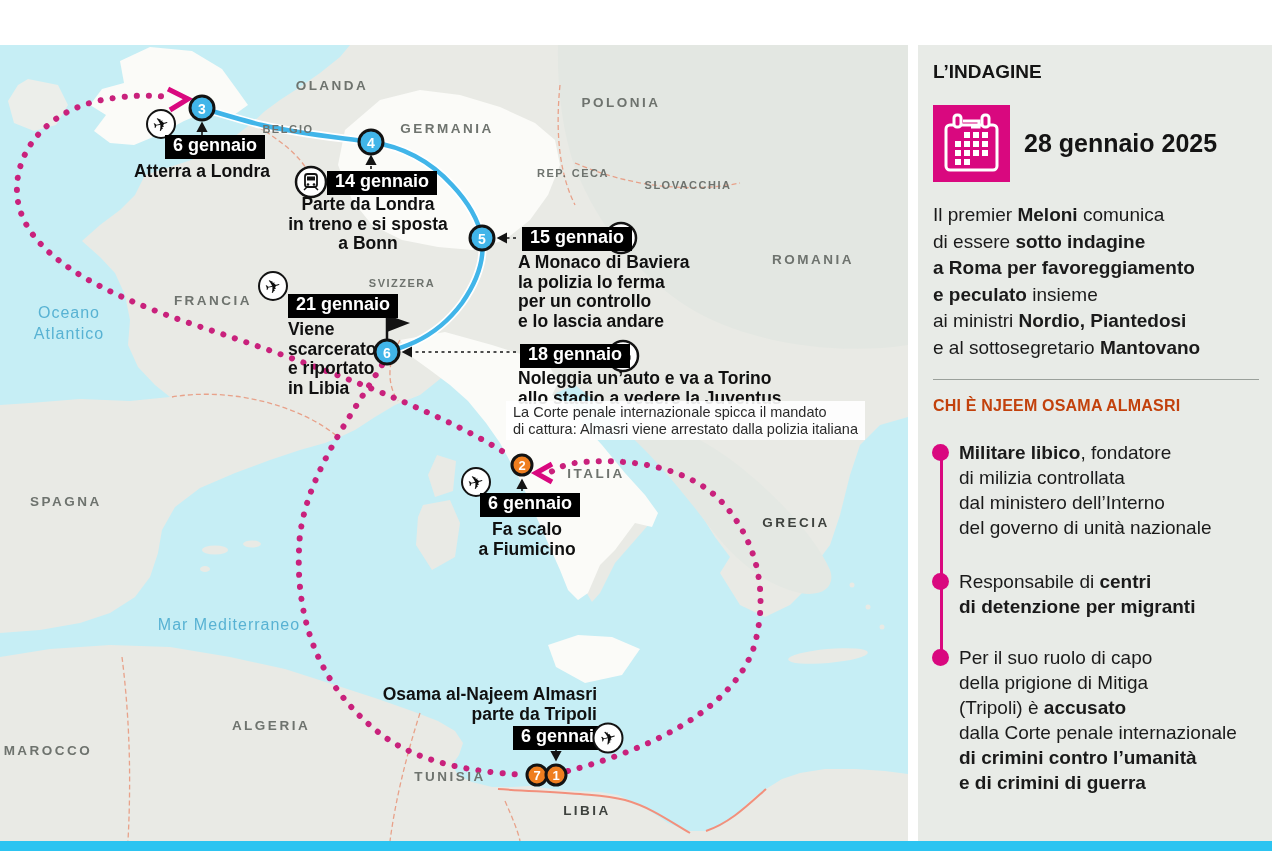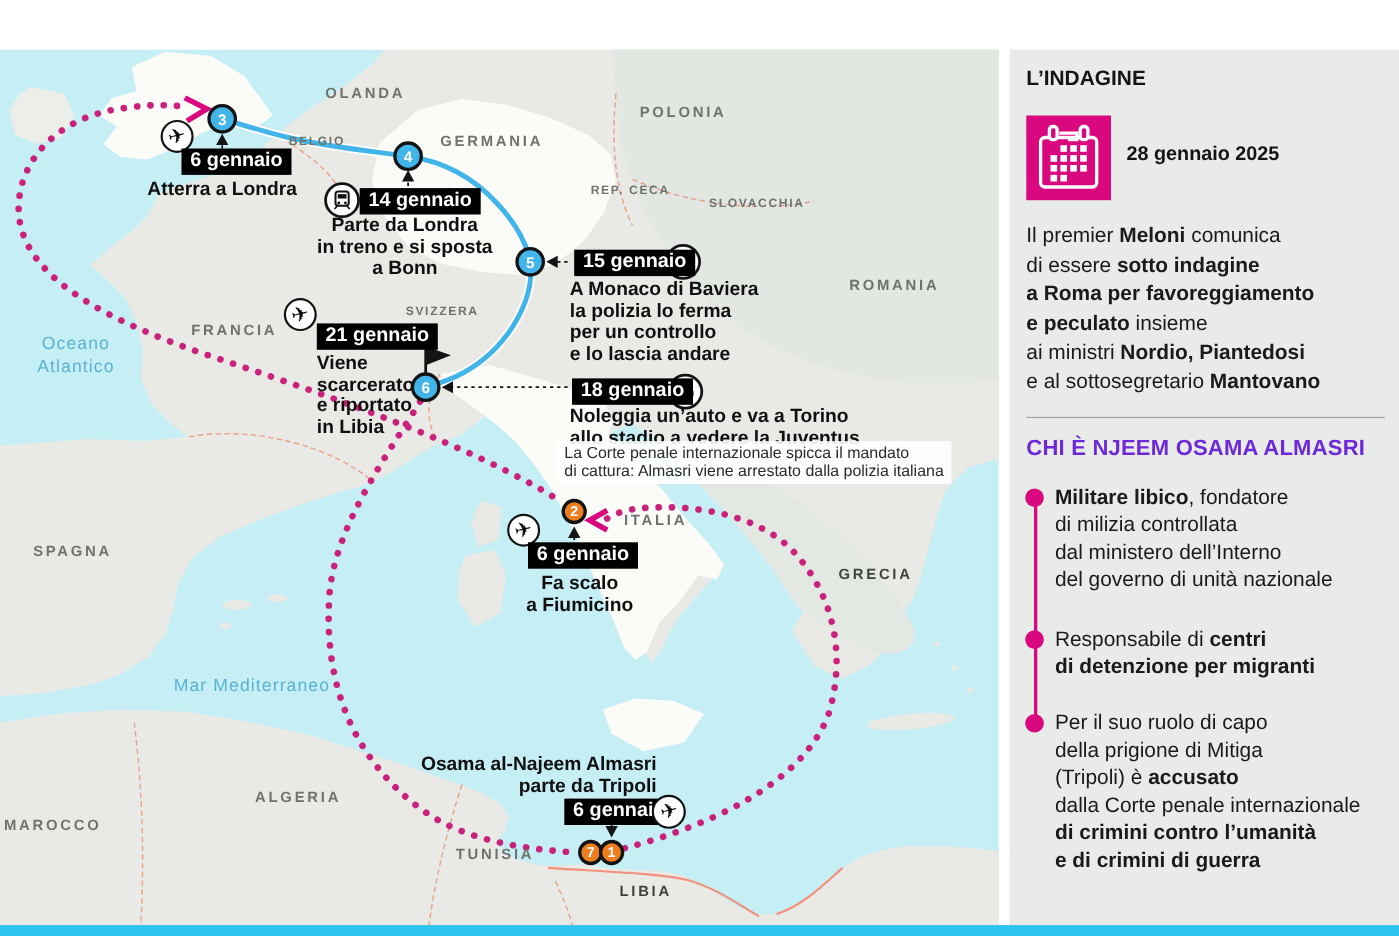--- a/index.html
+++ b/index.html
@@ -34,25 +34,25 @@
   .icirc{position:absolute;box-sizing:border-box;background:#fff;border:2.5px solid #131313;
          border-radius:50%;display:flex;align-items:center;justify-content:center;
          transform:translate(-50%,-50%);}
   .icirc.plane{width:30px;height:30px;}
   .icirc .pg{font-size:19px;line-height:1;transform:rotate(-14deg);color:#0d0d0d;
              font-family:"DejaVu Sans",sans-serif;}
   
   .side{position:absolute;left:918px;top:45px;width:426px;height:796px;background:#e8ebe7;}
   .side .h1{position:absolute;left:15px;top:16px;font-size:19px;font-weight:bold;color:#141414;}
   .cal{position:absolute;left:15px;top:60px;width:77px;height:77px;background:#d9087f;}
-  .side .date{position:absolute;left:106px;top:84px;font-size:18px;font-weight:bold;color:#141414;}
+  .side .date{position:absolute;left:106px;top:84px;font-size:25px;font-weight:bold;color:#141414;}
   .side .para{position:absolute;left:15px;top:157px;width:330px;font-size:19px;line-height:26.5px;
               color:#1a1a1a;white-space:pre-line;}
   .side .div{position:absolute;left:15px;top:334px;width:326px;border-top:1.5px solid #9aa09b;}
-  .side .h2{position:absolute;left:15px;top:352px;font-size:20px;font-weight:bold;color:#6d28d9;letter-spacing:.2px;}
+  .side .h2{position:absolute;left:15px;top:352px;font-size:16px;font-weight:bold;color:#c2410c;letter-spacing:.2px;}
   .blt{position:absolute;left:41px;width:300px;font-size:19px;line-height:25px;color:#1a1a1a;white-space:pre-line;}
   .bdot{position:absolute;left:14px;width:17px;height:17px;border-radius:50%;background:#d9087f;}
   .bline{position:absolute;left:21.5px;top:408px;width:3px;height:205px;background:#d9087f;}
   .brand{position:absolute;right:10px;top:772px;font-size:13px;font-weight:normal;color:#1a1a1a;letter-spacing:.5px;}
   .bold{font-weight:bold;}
   .bar{position:absolute;left:0;top:841px;width:1272px;height:10px;background:#2cc4f1;}
 </style>
 </head>
 <body>
 

